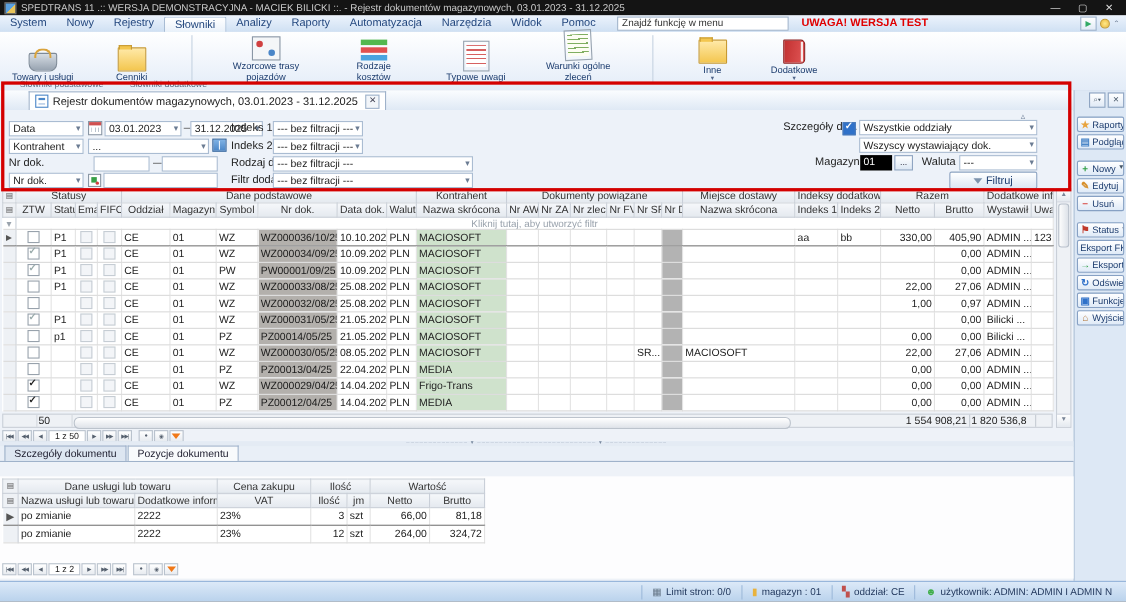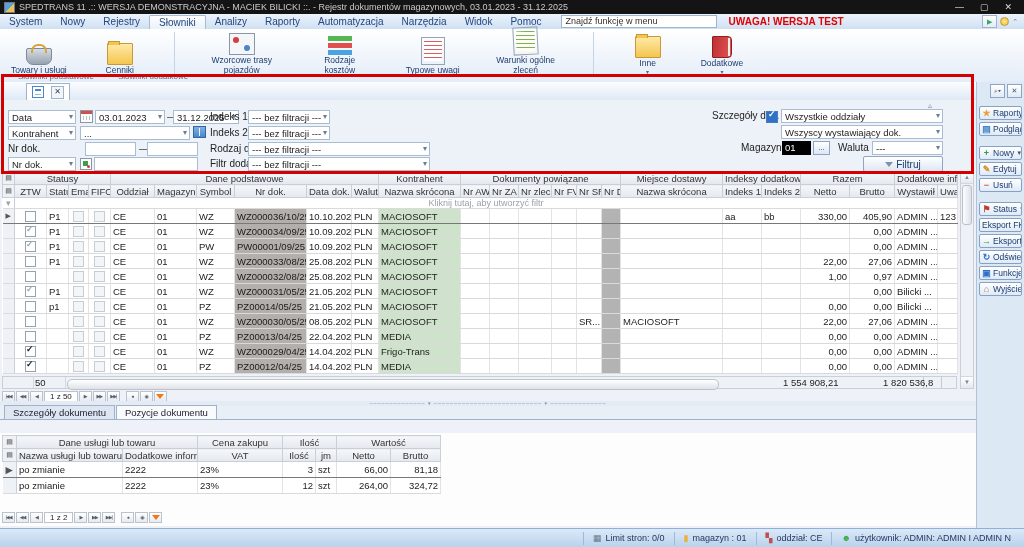--- a/index.html
+++ b/index.html
@@ -138,21 +138,21 @@
            border:1px solid #c9cfd8;box-sizing:border-box;}
   .vs-arrow{height:11px;font-size:6px;color:#7a8698;text-align:center;line-height:11px;background:linear-gradient(#fff,#e4e9ef);border-bottom:1px solid #d2d8e0;}
   .vs-thumb{margin:1px;height:38px;background:linear-gradient(90deg,#fdfdfd,#dde2e9);border:1px solid #b8c0cb;border-radius:3px;}
   .vs-bottom{position:absolute;bottom:0;left:0;right:0;height:11px;font-size:6px;color:#7a8698;text-align:center;line-height:11px;background:linear-gradient(#fff,#e4e9ef);border-top:1px solid #d2d8e0;}
   .gridfooter{position:absolute;left:2px;top:376px;width:955px;height:13px;background:#eef1f5;
               border:1px solid #c9cfd8;box-sizing:border-box;font-size:9.5px;}
   .fc{position:absolute;top:0;height:11px;line-height:11px;overflow:hidden;}
   .fc-count{left:30px;width:30px;border-left:1px solid #d5d9df;border-right:1px solid #d5d9df;padding-left:1px;}
   .hthumb{position:absolute;left:64px;top:1.5px;width:650px;height:9px;
           background:linear-gradient(#ffffff,#dfe3e9);border:1px solid #bcc3cc;border-radius:5px;}
-  .fc-netto{left:780px;width:138px;border-right:1px solid #c5cbd3;padding-right:2px;}
+  .fc-netto{left:738px;width:138px;text-align:right;border-right:1px solid #c5cbd3;padding-right:2px;}
   .fc-brutto{left:878px;width:58px;text-align:left;border-right:1px solid #c5cbd3;padding-left:2px;}
   .gridnav{position:absolute;left:2px;top:390px;height:12px;display:flex;gap:1px;align-items:center;font-size:7px;}
   .nbtn{width:13px;height:11px;border:1px solid #b9c2cd;background:linear-gradient(#fff,#e7ebf0);color:#55606e;
         display:flex;align-items:center;justify-content:center;font-size:5px;letter-spacing:-1px;box-sizing:border-box;}
   .npage{height:11px;border:1px solid #b9c2cd;background:#fff;padding:0 5px;font-size:8px;display:flex;
          align-items:center;box-sizing:border-box;}
   .nspace{width:4px;}
   
   .splitter{position:absolute;top:401px;left:0;width:976px;height:5px;background:#e4ebf4;
             text-align:center;font-size:5px;color:#7a8aa0;line-height:5px;letter-spacing:1px;overflow:hidden;}
@@ -255,20 +255,21 @@
       </div>
     <span class="rgl" style="left:18px;">Słowniki podstawowe</span>
     <span class="rgl" style="left:118px;">Słowniki dodatkowe</span>
   </div>
 
   <div class="redbox"></div>
 
   <div class="tabstrip">
     <div class="doctab">
       <span class="dticon"></span>
+      <span>Rejestr dokumentów magazynowych, 03.01.2023 - 31.12.2025</span>
       <span class="dtclose">✕</span>
     </div>
   </div>
 
   <div class="filterpanel">
     <span class="fp-caret">▵</span>
 
     <span class="combo" style="left:8px;top:10px;width:68px;">Data</span>
     <span class="ic-cal" style="left:80px;top:10px;"></span>
     <span class="combo" style="left:95px;top:10px;width:70px;">03.01.2023</span>

